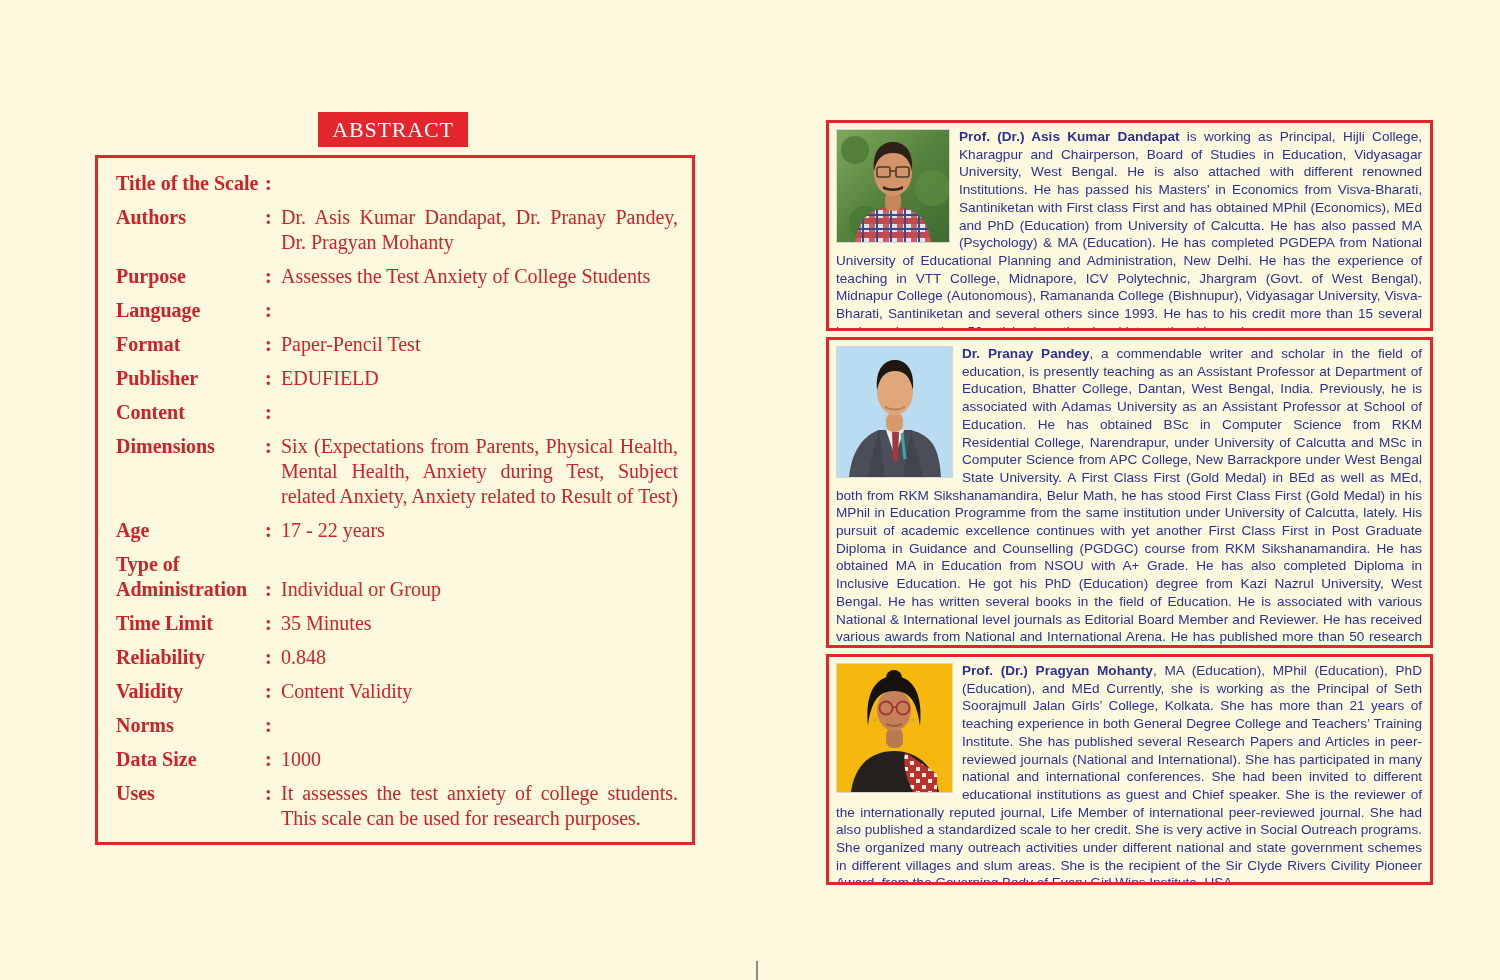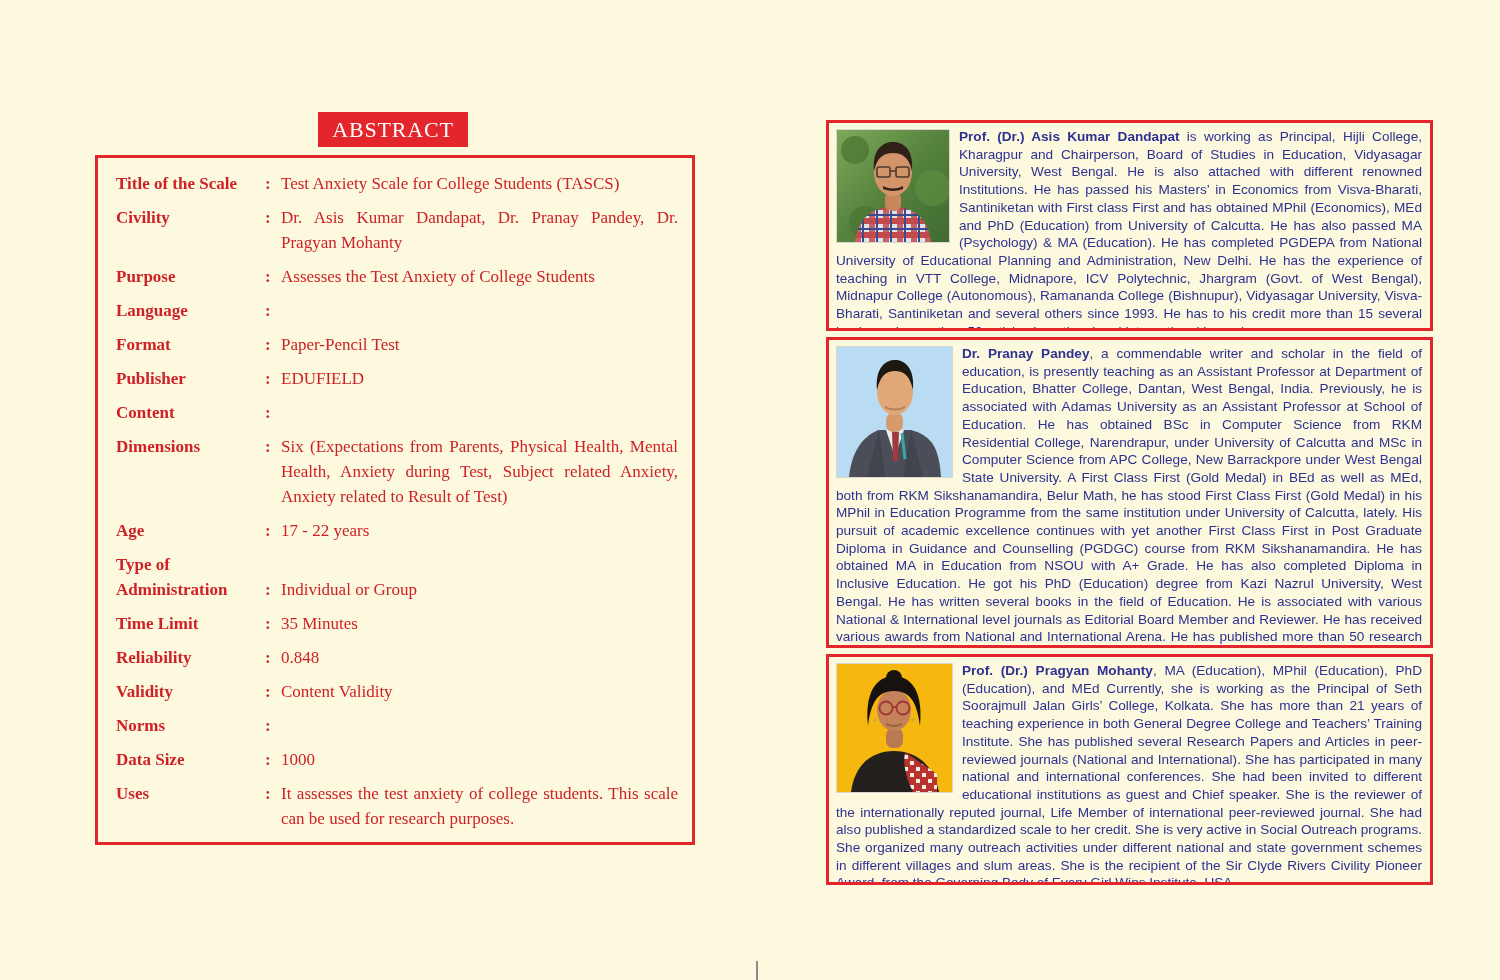--- a/index.html
+++ b/index.html
@@ -17,21 +17,21 @@
     background:var(--accent-red,#E2262C);
     color:#ffffff;font-weight:normal;font-size:22px;letter-spacing:.8px;
     display:flex;align-items:center;justify-content:center;
   }
   .abstract-box{
     position:absolute;left:95px;top:155px;width:600px;height:690px;
     border:3px solid var(--accent-red,#E2262C);
     box-sizing:border-box;
     padding:13px 14px 6px 18px;
     color:var(--text-red,#CE2128);
-    font-size:17px;line-height:25px;
+    font-size:20px;line-height:25px;
   }
   .arow{display:grid;grid-template-columns:149px 16px 1fr;margin-bottom:9px;align-items:start;}
   .arow.colon-bottom{align-items:end;}
   .alabel{font-weight:bold;}
   .acolon{font-weight:bold;}
   .avalue{text-align:justify;}
 
   
   .bio-box{
     position:absolute;left:826px;width:607px;
@@ -57,24 +57,23 @@
 
 <div class="page">
 
   <div class="abstract-banner">ABSTRACT</div>
 
   <div class="abstract-box">
     <div>
         <div class="arow">
           <div class="alabel">Title of the Scale</div>
           <div class="acolon">:</div>
-          <div class="avalue">Test Anxiety Scale for College Students (TASCS)</div>
-        </div>
-        <div class="arow">
-          <div class="alabel">Civility</div>
+        </div>
+        <div class="arow">
+          <div class="alabel">Authors</div>
           <div class="acolon">:</div>
           <div class="avalue">Dr. Asis Kumar Dandapat, Dr. Pranay Pandey, Dr. Pragyan Mohanty</div>
         </div>
         <div class="arow">
           <div class="alabel">Purpose</div>
           <div class="acolon">:</div>
           <div class="avalue">Assesses the Test Anxiety of College Students</div>
         </div>
         <div class="arow">
           <div class="alabel">Language</div>

